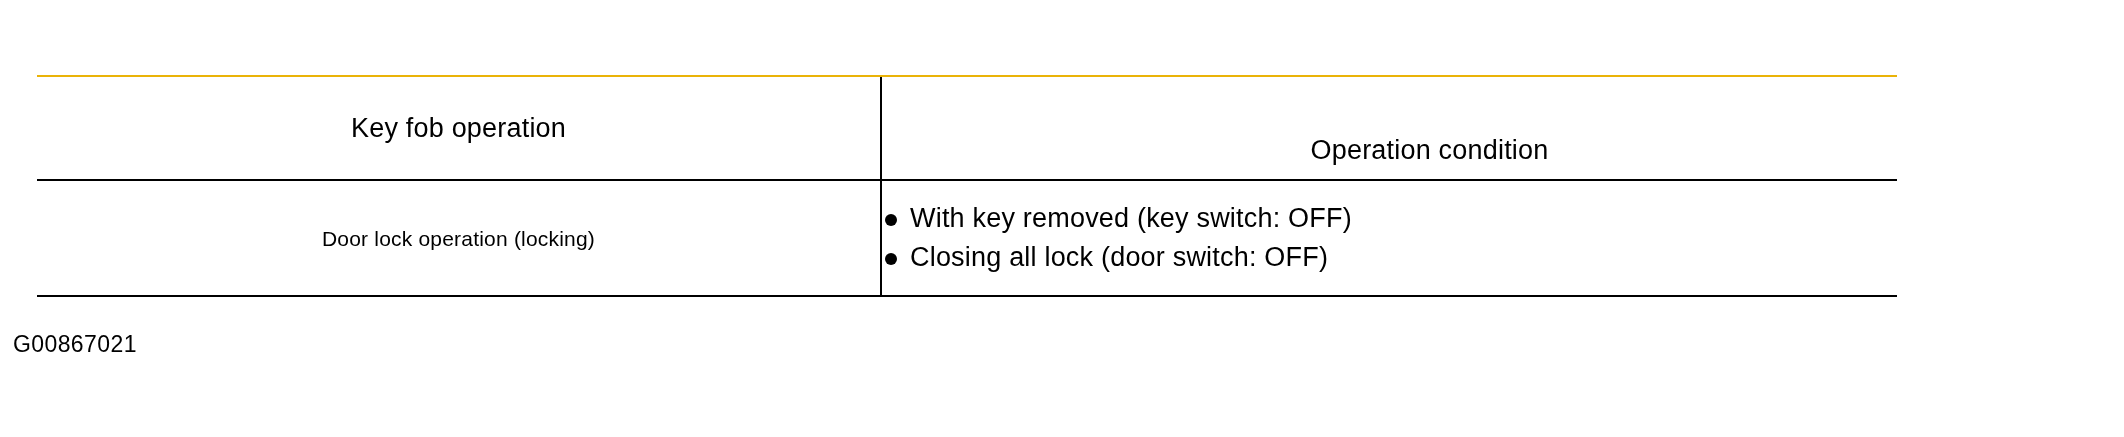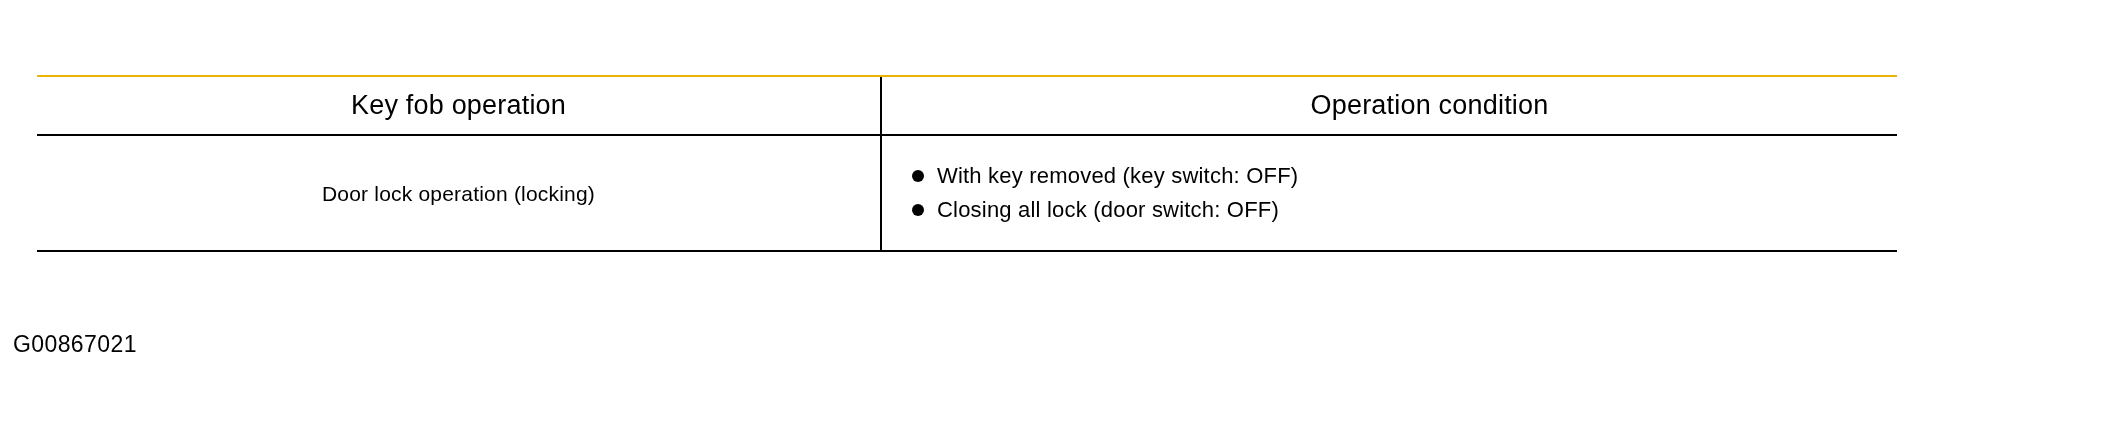--- a/index.html
+++ b/index.html
@@ -68,37 +68,38 @@
     height: 57px;
     display: flex;
     align-items: center;
     justify-content: center;
     font-weight: normal;
     letter-spacing: 0.2px;
   }
 
   .head-cell.right-head {
     padding-left: 80px;
+    margin-top: 45px;
   }
 
   .cell-left {
     font-size: 21px;
     text-align: center;
     line-height: 1;
     letter-spacing: 0.2px;
   }
 
   .row-tall .cell-left { height: 114px; display: flex; align-items: center; justify-content: center; }
   .row-short .cell-left { height: 58px; display: flex; align-items: center; justify-content: center; }
 
   .cell-right {
-    font-size: 22px;
+    font-size: 27px;
     line-height: 1;
     letter-spacing: 0.2px;
-    padding-left: 30px;
+    padding-left: 3px;
   }
 
   .row-tall .cell-right { height: 114px; display: flex; flex-direction: column; justify-content: center; gap: 12px; }
   .row-short .cell-right { height: 58px; display: flex; align-items: center; }
 
   .bullet-line {
     display: flex;
     align-items: baseline;
     white-space: nowrap;
   }

